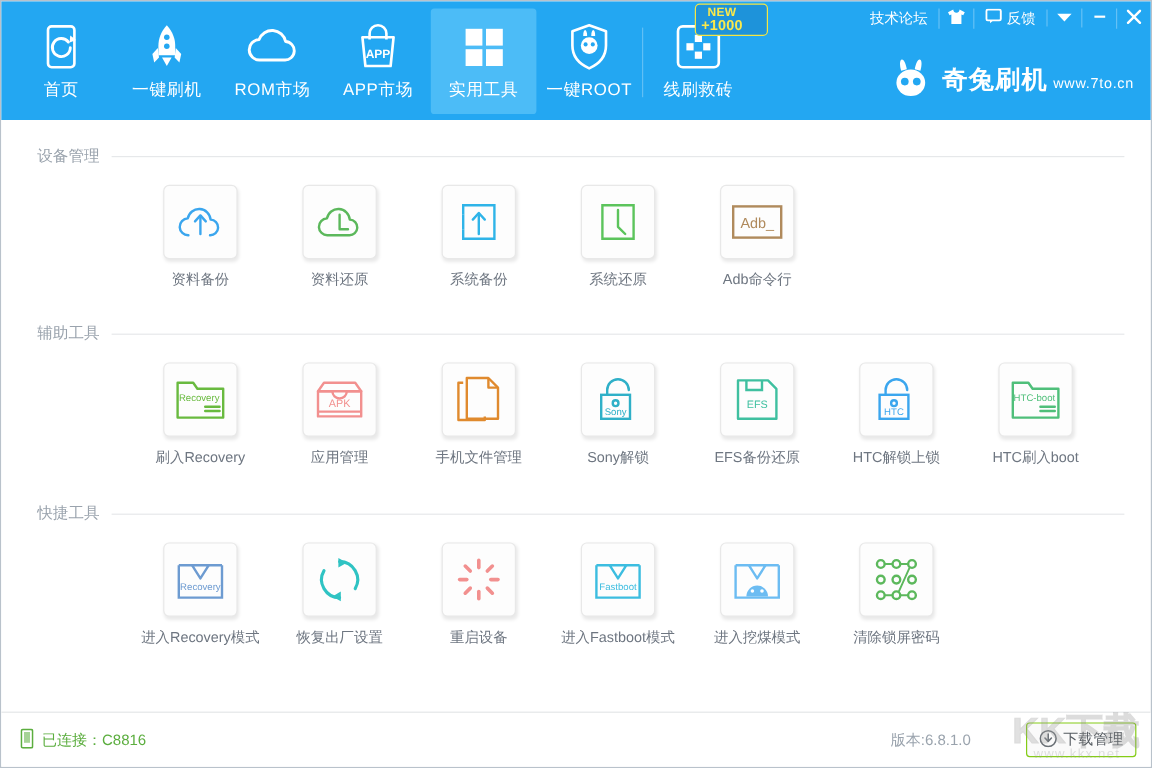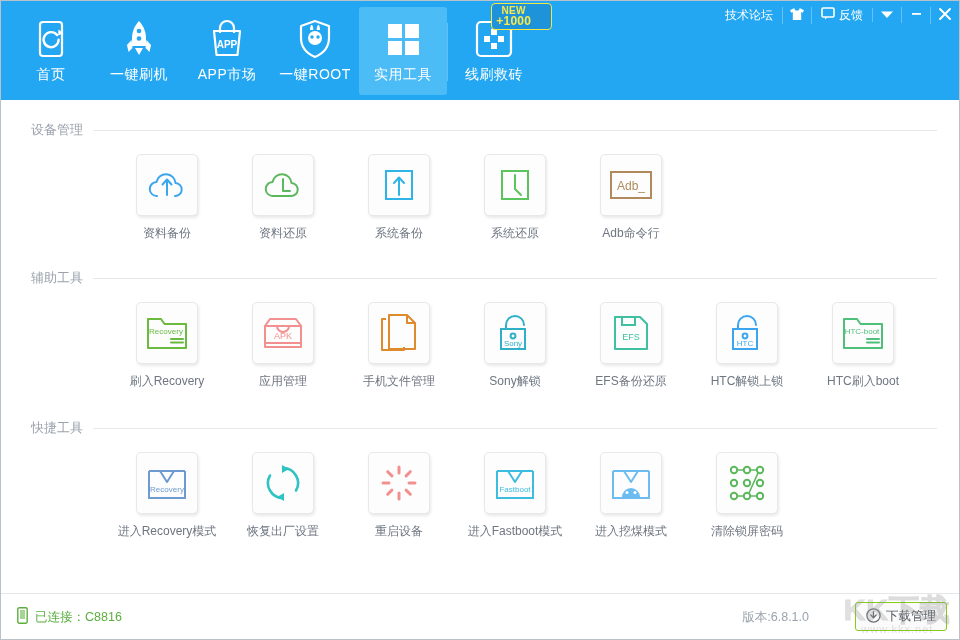--- a/index.html
+++ b/index.html
@@ -88,58 +88,66 @@
               <circle cx="17" cy="12" r="2.3" fill="#23a7f2"></circle>
               <circle cx="17" cy="19.5" r="2.3" fill="#23a7f2"></circle>
               <path d="M9.5 21l-4.5 5 1.5 7 4-4z" fill="#fff"></path>
               <path d="M24.5 21l4.5 5-1.5 7-4-4z" fill="#fff"></path>
               <path d="M13 29h8l-4 7z" fill="#fff"></path>
             </svg>
         </span>
         <span class="nav-label">一键刷机</span>
       </div>
 
+      <div class="nav-item">
+        <span class="nav-ico">
+          <svg width="46" height="40" viewBox="0 0 46 40">
+              <path d="M12.5 31a8.5 8.5 0 0 1-.6-17A11.5 11.5 0 0 1 34 15.6a7.7 7.7 0 0 1-1 15.4z" fill="none" stroke="#fff" stroke-width="2.4" stroke-linejoin="round"></path>
+            </svg>
+        </span>
+        <span class="nav-label">ROM市场</span>
+      </div>
 
       <div class="nav-item">
         <span class="nav-ico">
           <svg width="38" height="40" viewBox="0 0 38 40">
               <path d="M6 12h26l-2.5 24h-21z" fill="none" stroke="#fff" stroke-width="2.2" stroke-linejoin="round"></path>
               <path d="M12 14V9a7 7 0 0 1 14 0v5" fill="none" stroke="#fff" stroke-width="2.2"></path>
               <text x="19" y="29" font-family="Liberation Sans, sans-serif" font-size="10" font-weight="bold" fill="#fff" text-anchor="middle">APP</text>
             </svg>
         </span>
         <span class="nav-label">APP市场</span>
+      </div>
+
+      <div class="nav-item active">
+        <span class="nav-ico">
+          <svg width="40" height="40" viewBox="0 0 40 40">
+              <rect x="5" y="5" width="14" height="14" fill="#fff"></rect>
+              <rect x="22" y="5" width="14" height="14" fill="#fff"></rect>
+              <rect x="5" y="22" width="14" height="14" fill="#fff"></rect>
+              <rect x="22" y="22" width="14" height="14" fill="#fff"></rect>
+            </svg>
+        </span>
+        <span class="nav-label">实用工具</span>
       </div>
 
       <div class="nav-item">
         <span class="nav-ico">
           <svg width="38" height="42" viewBox="0 0 38 42">
               <path d="M19 3l14 5v12c0 9-6 15.5-14 19-8-3.5-14-10-14-19V8z" fill="none" stroke="#fff" stroke-width="2.2" stroke-linejoin="round"></path>
               <path d="M14 12c0-3 .6-5 1.6-5s1.7 2 1.7 5" fill="#fff"></path>
               <path d="M20.7 12c0-3 .7-5 1.7-5s1.6 2 1.6 5" fill="#fff"></path>
               <circle cx="19" cy="20" r="7" fill="#fff"></circle>
               <circle cx="16" cy="19" r="1.7" fill="#23a7f2"></circle>
               <circle cx="22" cy="19" r="1.7" fill="#23a7f2"></circle>
             </svg>
         </span>
         <span class="nav-label">一键ROOT</span>
       </div>
 
-      <div class="nav-item active">
-        <span class="nav-ico">
-          <svg width="40" height="40" viewBox="0 0 40 40">
-              <rect x="5" y="5" width="14" height="14" fill="#fff"></rect>
-              <rect x="22" y="5" width="14" height="14" fill="#fff"></rect>
-              <rect x="5" y="22" width="14" height="14" fill="#fff"></rect>
-              <rect x="22" y="22" width="14" height="14" fill="#fff"></rect>
-            </svg>
-        </span>
-        <span class="nav-label">实用工具</span>
-      </div>
-
       <div class="nav-sep"></div>
 
       <div class="nav-item" style="margin-left:2px;">
         <span class="nav-ico">
           <svg width="42" height="42" viewBox="0 0 42 42">
               <rect x="4" y="4" width="34" height="34" rx="4" fill="none" stroke="#fff" stroke-width="2.2"></rect>
               <rect x="18" y="11" width="6" height="6" fill="#fff"></rect>
               <rect x="11" y="18" width="6" height="6" fill="#fff"></rect>
               <rect x="25" y="18" width="6" height="6" fill="#fff"></rect>
               <rect x="18" y="25" width="6" height="6" fill="#fff"></rect>
@@ -189,20 +197,35 @@
       </div>
       <div class="cell sq">
         <span>
           <svg width="14" height="14" viewBox="0 0 14 14">
               <path d="M2 2l10 10M12 2L2 12" stroke="#fff" stroke-width="2" stroke-linecap="round"></path>
             </svg>
         </span>
       </div>
     </div>
 
+    <div class="logo">
+      <span>
+        <svg width="36" height="38" viewBox="0 0 36 38">
+            <path d="M10 14c-1.3-4.3-1.4-9 .4-9.4 1.8-.4 3.6 3.8 4.3 8.2z" fill="#fff"></path>
+            <path d="M26 14c1.3-4.3 1.4-9-.4-9.4-1.8-.4-3.6 3.8-4.3 8.2z" fill="#fff"></path>
+            <ellipse cx="18" cy="24" rx="12" ry="11" fill="#fff"></ellipse>
+            <circle cx="13" cy="23" r="3.2" fill="#23a7f2"></circle>
+            <circle cx="23" cy="23" r="3.2" fill="#23a7f2"></circle>
+          </svg>
+      </span>
+      <span class="logo-txt">
+        <span class="t1">奇兔刷机</span>
+        <span class="t2">www.7to.cn</span>
+      </span>
+    </div>
   </div>
 
   <div class="content">
 
     <div class="section" style="top:20px;">
       <div class="sec-head">
         <span class="sec-title">设备管理</span>
         <span class="sec-rule"></span>
       </div>
       <div class="grid">

